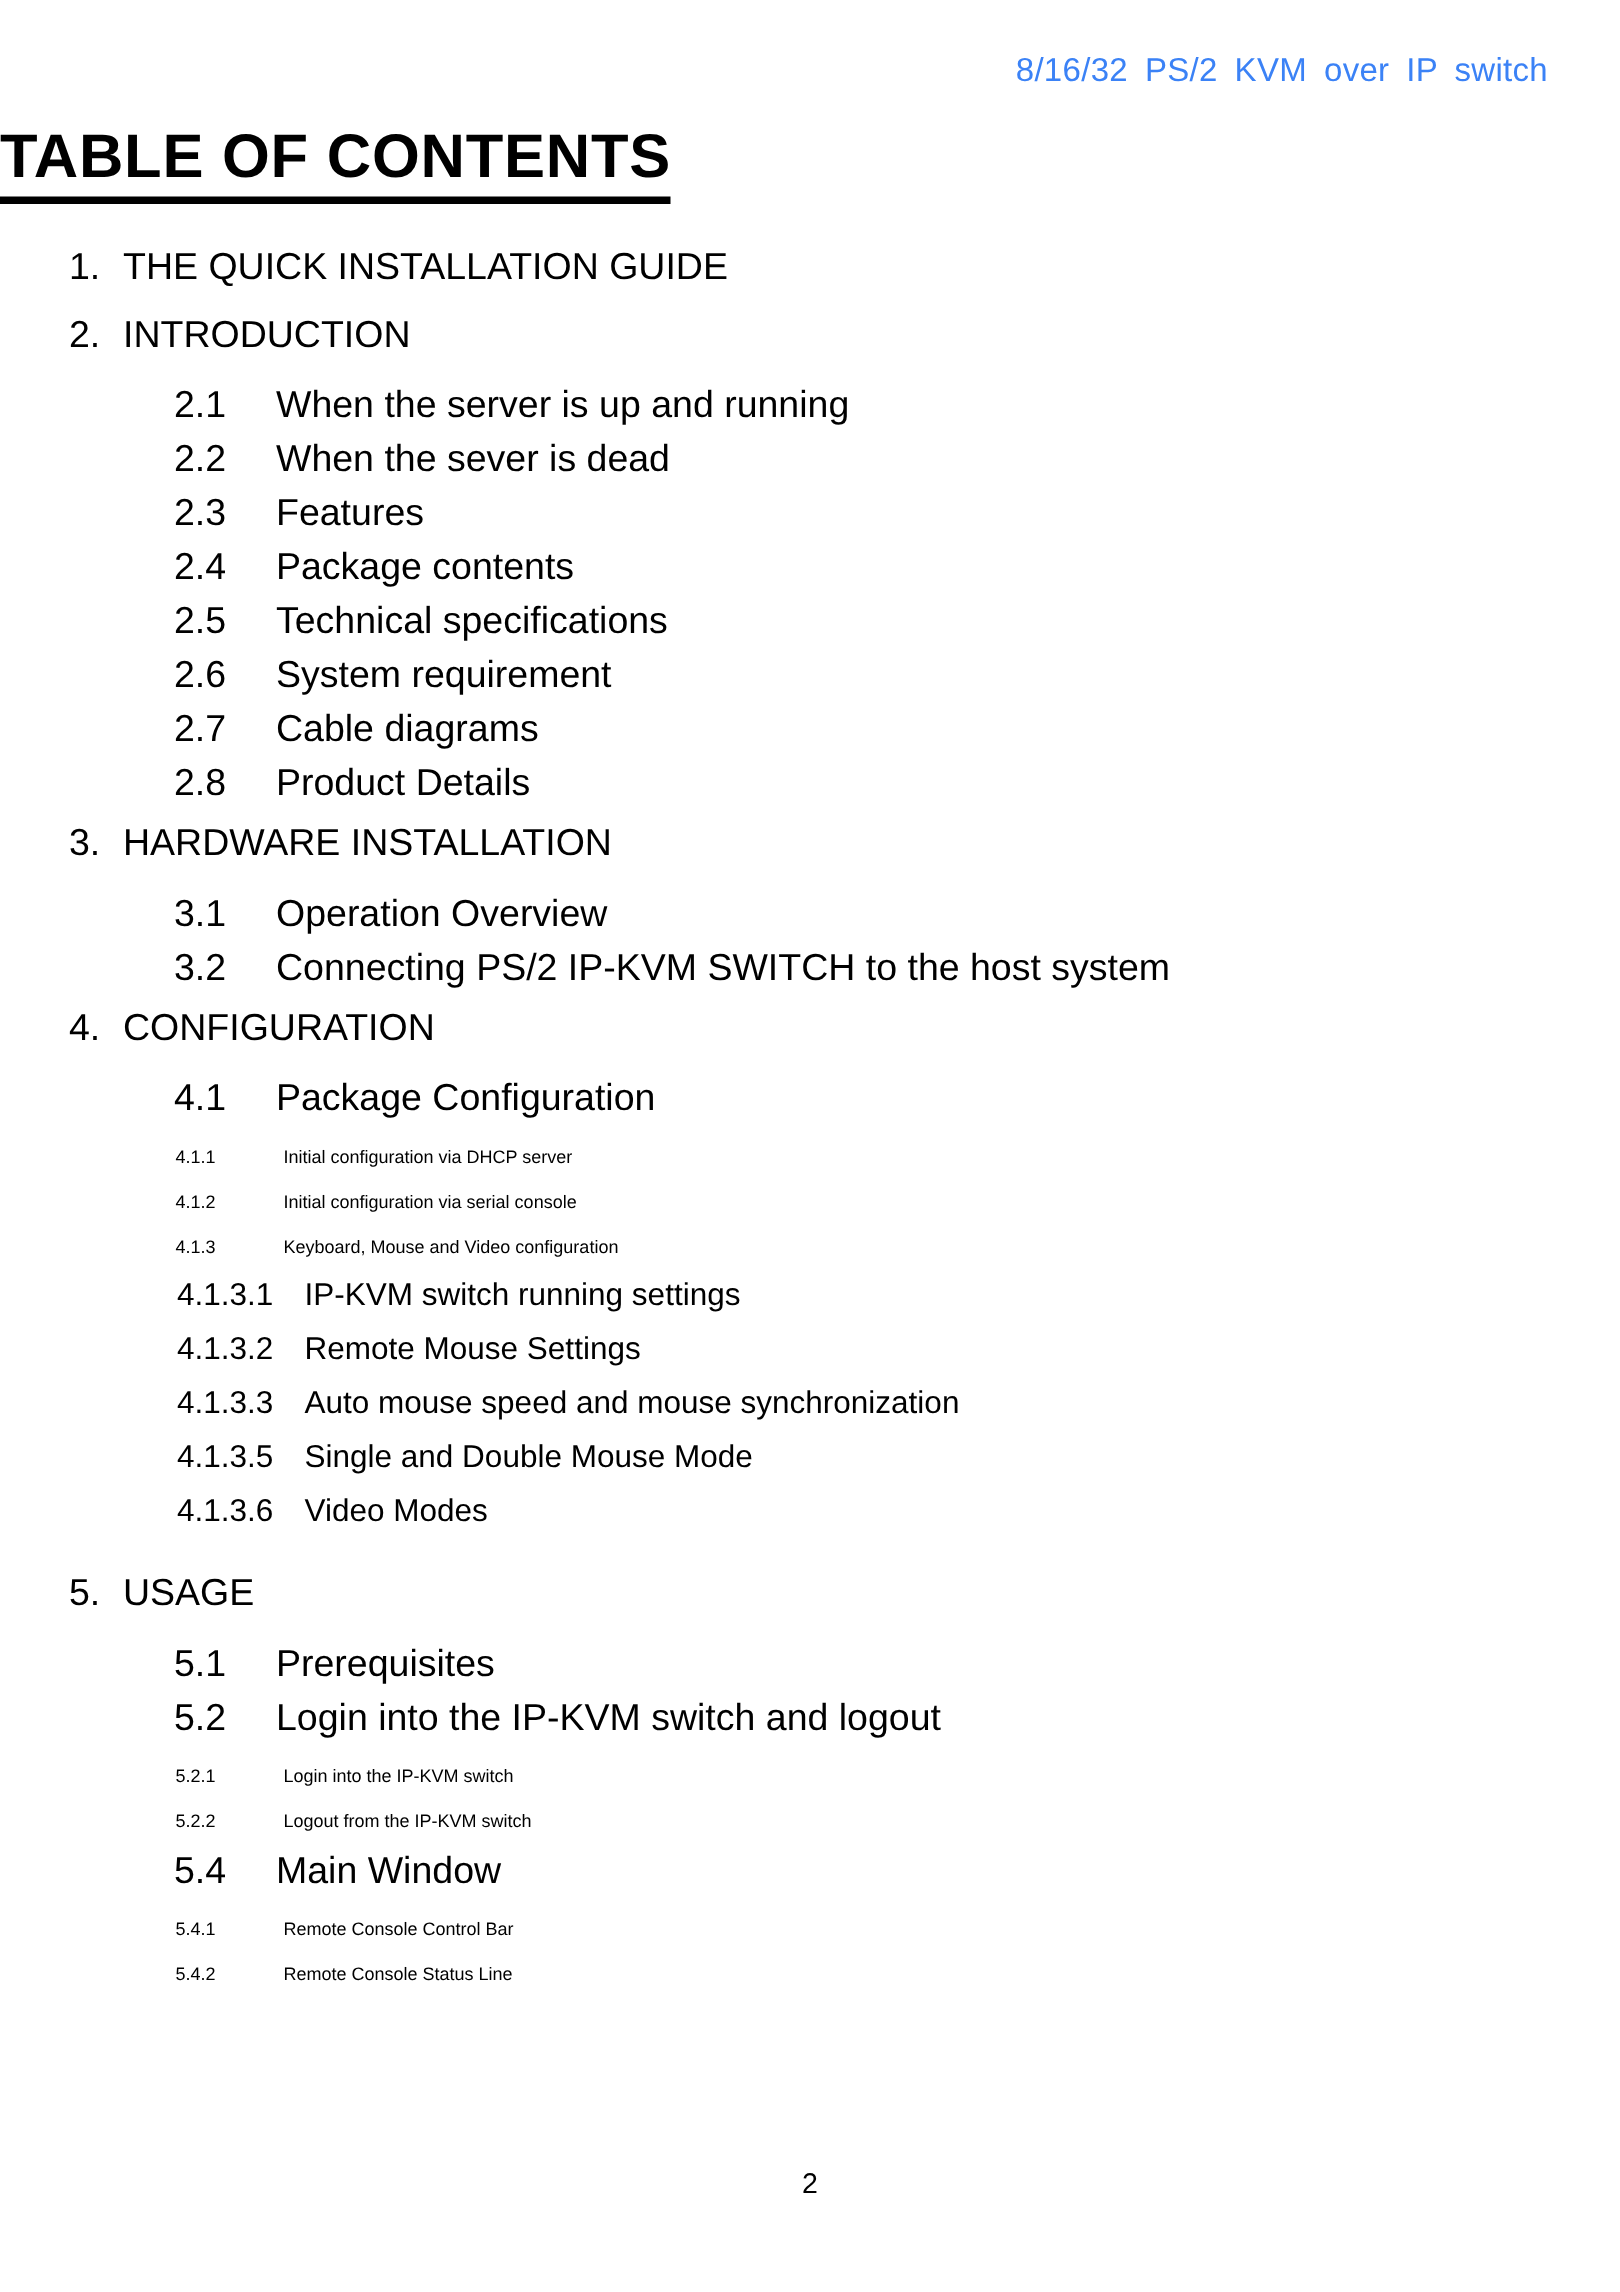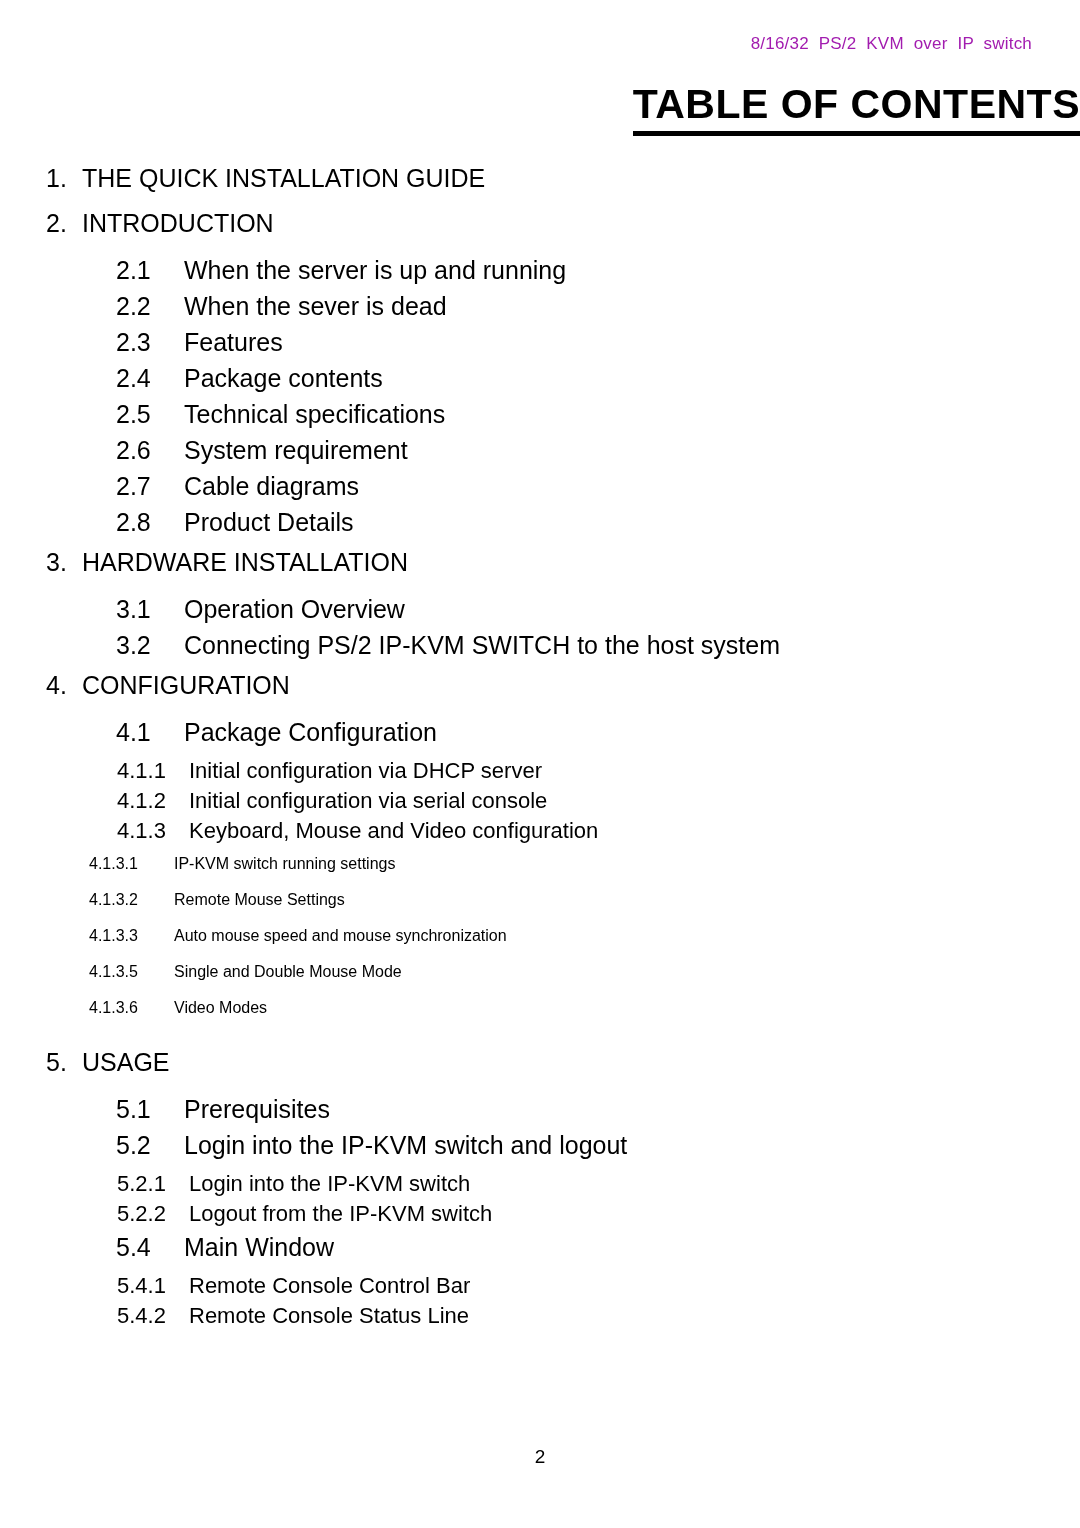--- a/index.html
+++ b/index.html
@@ -21,34 +21,34 @@
     width: 1080px;
     height: 1528px;
     box-sizing: border-box;
   }
 
   
   .running-header {
     position: absolute;
     top: 34px;
     right: 48px;
-    font-size: 17px;
+    font-size: 22px;
     letter-spacing: 0.2px;
     word-spacing: 5px;
     white-space: nowrap;
-    color: #a21caf;
+    color: #3b82f6;
   }
 
   
   .doc-title-wrap {
     position: absolute;
     top: 84px;
     left: 0;
     width: 1080px;
-    text-align: right;
+    text-align: left;
     text-decoration: underline;
   }
   .doc-title {
     display: inline-block;
     font-size: 41px;
     font-weight: bold;
     letter-spacing: 0.5px;
     line-height: 1.0;
     padding-bottom: 6px;
     border-bottom: 5px solid #000;
@@ -84,32 +84,33 @@
     padding-left: 116px;
     font-size: 25px;
     line-height: 36px;
     height: 36px;
   }
   .lvl2 .toc-num { width: 68px; }
 
   
   .lvl3 {
     padding-left: 117px;
-    font-size: 22px;
+    font-size: 12px;
     line-height: 30px;
     height: 30px;
   }
   .lvl3 .toc-num { width: 72px; }
 
   
   .lvl4 {
     padding-left: 89px;
-    font-size: 16px;
+    font-size: 21px;
     line-height: 36px;
     height: 36px;
+    margin-left: 29px;
   }
   .lvl4 .toc-num { width: 85px; }
 
   
   .gap-before { margin-top: 14px; }
   .gap-small-before { margin-top: 6px; }
 
   
   .page-number {
     position: absolute;

